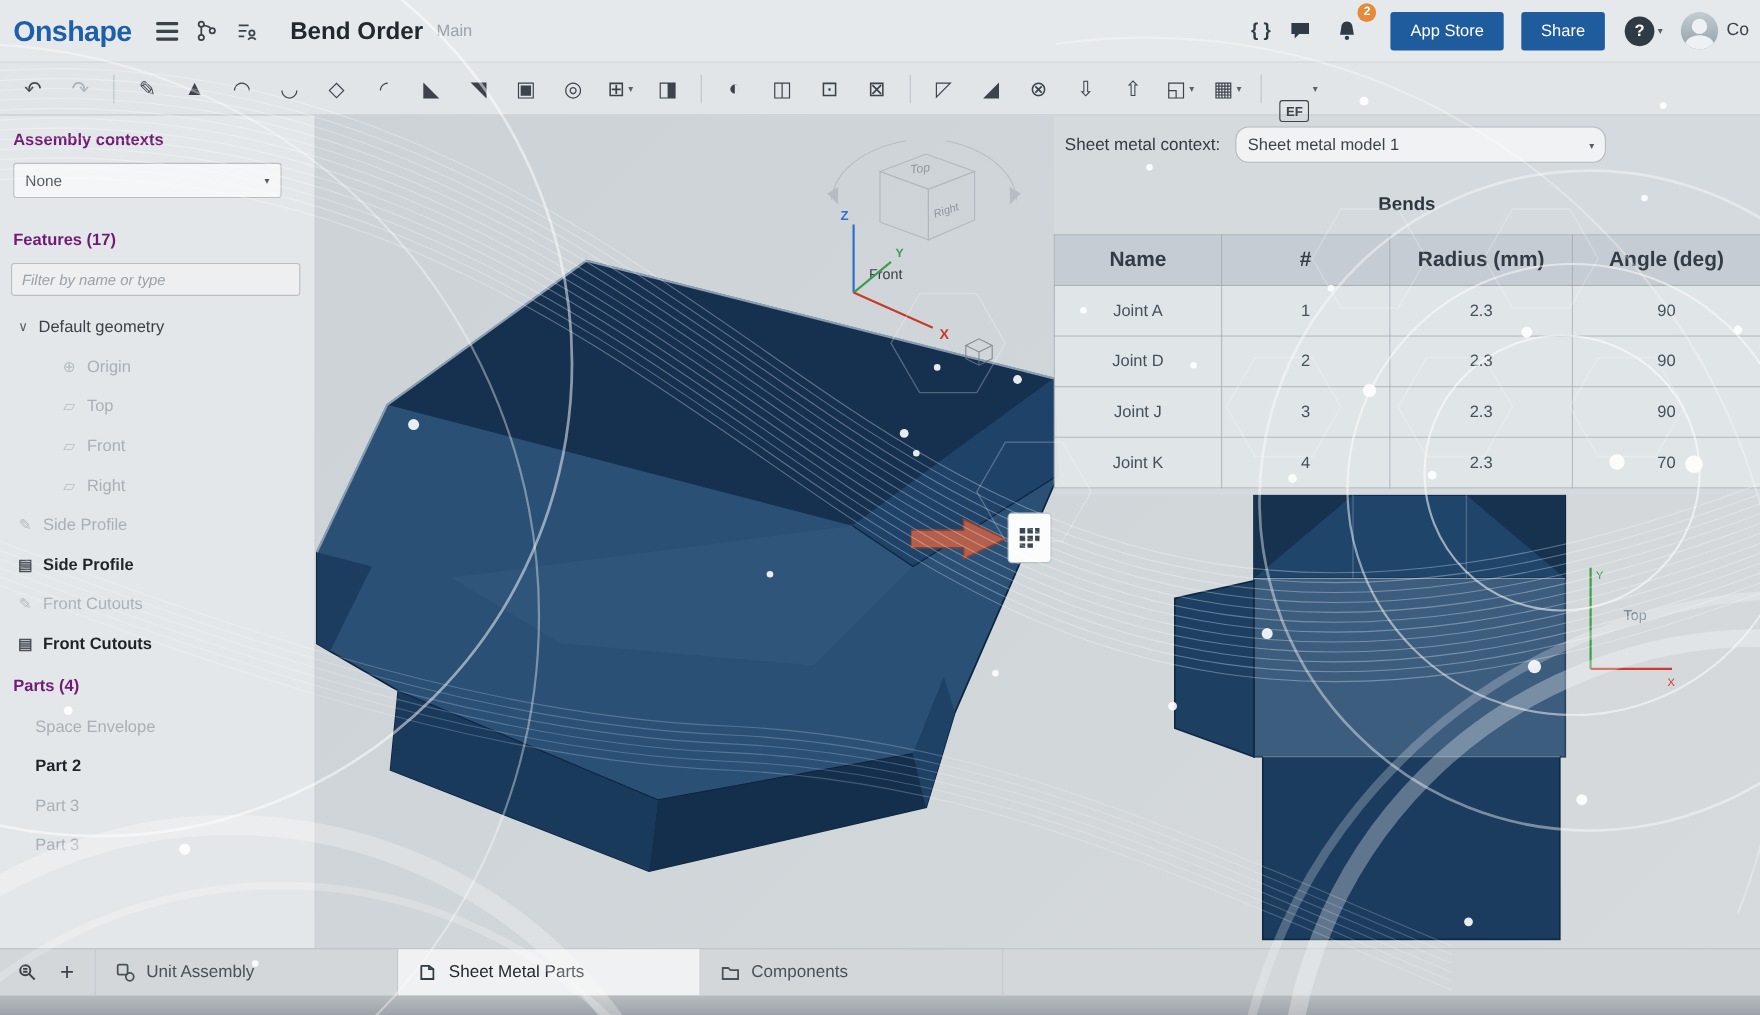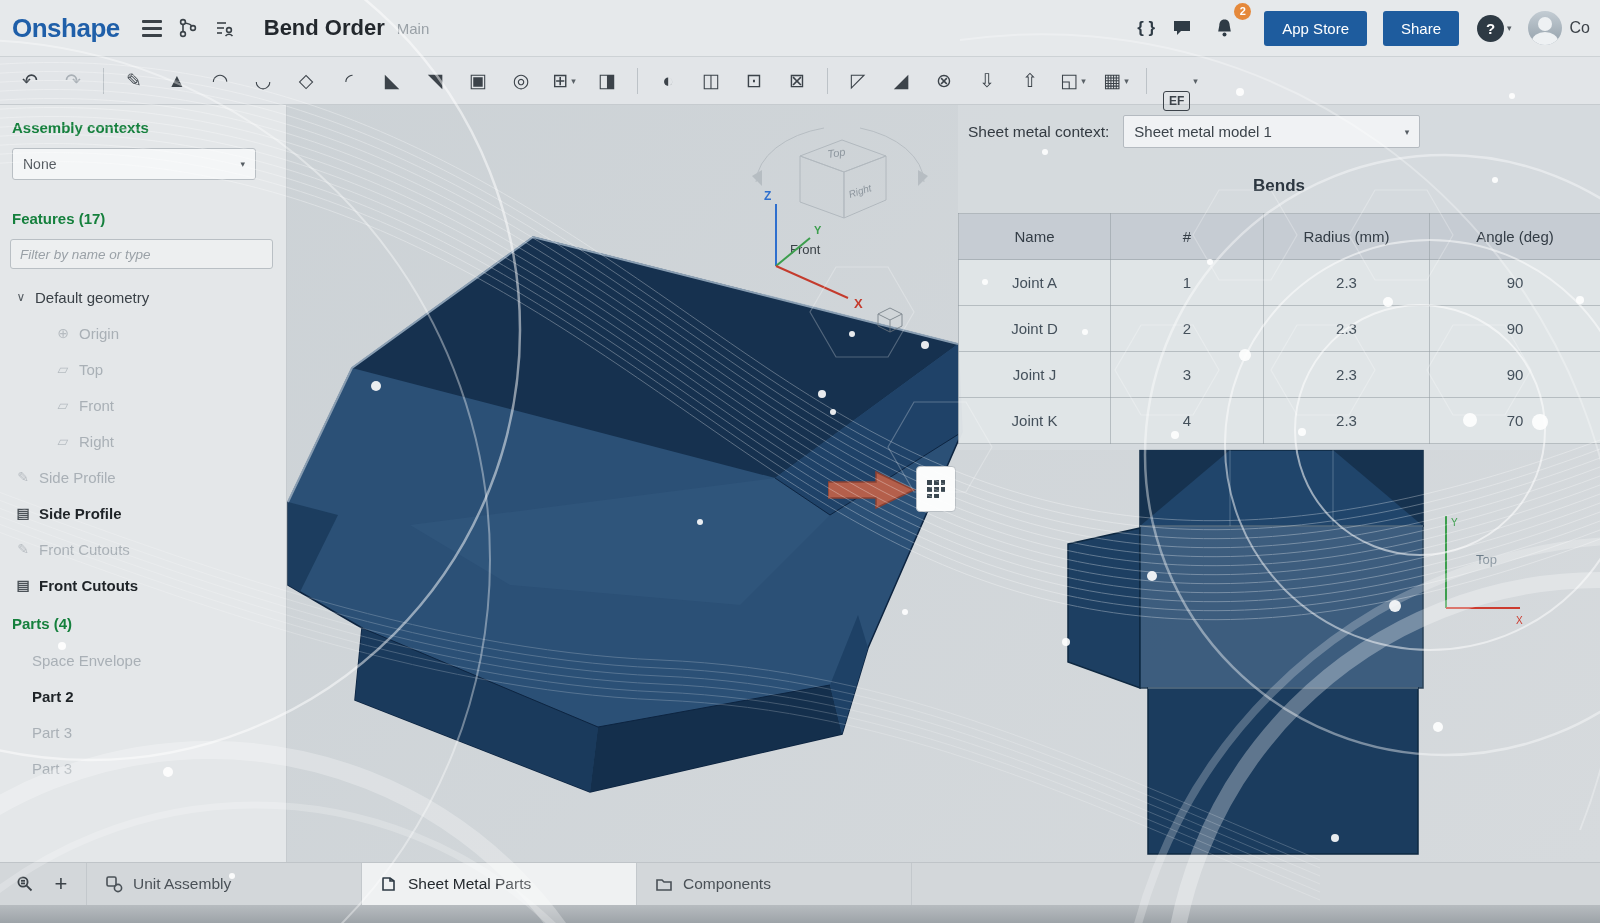--- a/index.html
+++ b/index.html
@@ -33,45 +33,45 @@
   
   .toolbar{position:absolute;top:57px;left:0;right:0;height:48px;background:#e2e5e8;border-bottom:1px solid #c6cbcf;display:flex;align-items:center;padding:0 10px;gap:3px;z-index:10;}
   .tool{display:flex;align-items:center;justify-content:center;min-width:40px;height:36px;font-size:19px;color:#3c434a;border-radius:3px;background:transparent;border:none;font-family:inherit;}
   .tool.dimmed{color:#a9b0b6;}
   .tool .caret{font-size:9px;color:#5a6167;margin-left:3px;}
   .tool .box{border:1.5px solid #3c434a;border-radius:3px;font-size:12px;font-weight:bold;padding:2px 5px;margin-top:40px;}
   .tdiv{width:1px;height:26px;background:#bcc2c7;margin:0 7px;}
 
   
   .left-panel{position:absolute;top:105px;left:0;width:287px;bottom:61px;background:#e4e7e9;border-right:1px solid #c6cbcf;z-index:8;padding-top:14px;}
-  .lp-heading{font-size:15px;font-weight:bold;color:#15803d;padding:0 12px;}
+  .lp-heading{font-size:15px;font-weight:bold;color:#701a75;padding:0 12px;}
   .lp-select{margin:12px 12px 0;width:244px;height:32px;background:#f4f6f7;border:1px solid #b9bfc4;border-radius:3px;display:flex;align-items:center;justify-content:space-between;padding:0 10px;color:#555b61;font-size:14px;}
   .lp-heading.features{margin-top:30px;}
   .lp-filter{display:block;margin:12px 10px 0;width:263px;height:30px;border:1px solid #b9bfc4;border-radius:3px;background:rgba(255,255,255,0.35);padding:0 9px;font-size:13.5px;color:#4a5157;font-family:inherit;}
   .lp-filter::placeholder{color:#9aa1a7;font-style:italic;}
   .tree{margin-top:10px;}
   .trow{height:36px;display:flex;align-items:center;padding-left:14px;font-size:15px;color:#3a4147;gap:7px;}
   .trow.indent2{padding-left:54px;}
   .trow.dimmed{color:#a9b0b6;}
   .trow.dimmed .ticon{color:#b6bcc1;}
   .trow.strong{color:#1e2327;font-weight:bold;}
   .ticon{width:18px;text-align:center;font-size:14px;color:#4a5157;flex:none;}
   .chev{font-size:12px;color:#555c62;width:14px;text-align:center;}
   .lp-heading.parts{margin-top:12px;}
   .trow.part-item{padding-left:32px;}
 
   
   .right-backdrop{position:absolute;top:105px;left:958px;width:642px;height:345px;background:rgba(213,218,222,0.82);z-index:6;}
   .context-row{position:absolute;top:115px;left:968px;display:flex;align-items:center;gap:14px;z-index:7;}
   .context-label{font-size:15.5px;color:#333a41;}
-  .context-select{width:297px;height:33px;background:#f0f2f4;border:1px solid #b4bac0;border-radius:2px;display:flex;align-items:center;justify-content:space-between;padding:0 10px;color:#3c444b;font-size:15px;}
+  .context-select{width:337px;height:33px;background:#f0f2f4;border:1px solid #b4bac0;border-radius:12px;display:flex;align-items:center;justify-content:space-between;padding:0 10px;color:#3c444b;font-size:15px;}
   .bends-title{position:absolute;top:176px;left:958px;width:642px;text-align:center;font-size:17px;font-weight:bold;color:#2c3640;z-index:7;}
   .bends-table{position:absolute;top:213px;left:958px;width:642px;border-collapse:collapse;font-size:15px;color:#44505b;z-index:7;table-layout:fixed;}
   .bends-table th,.bends-table td{border:1px solid rgba(148,156,163,0.55);height:46px;text-align:center;padding:0 6px;}
-  .bends-table th{background:rgba(196,203,209,0.92);color:#333c45;font-weight:normal;font-size:15px;}
+  .bends-table th{background:rgba(196,203,209,0.92);color:#333c45;font-weight:bold;font-size:19px;}
   .bends-table td{background:rgba(226,230,233,0.85);}
 
   
   .part-svg{position:absolute;left:270px;top:215px;z-index:3;}
   .navcube{position:absolute;left:728px;top:118px;z-index:4;}
   .flat-svg{position:absolute;left:1048px;top:438px;z-index:4;}
   .arrow-svg{position:absolute;left:828px;top:468px;z-index:6;}
   .flat-btn{position:absolute;left:916px;top:466px;width:40px;height:46px;background:#fbfcfc;border:1px solid #b9bfc4;border-radius:4px;display:flex;align-items:center;justify-content:center;z-index:6;}
 
   

